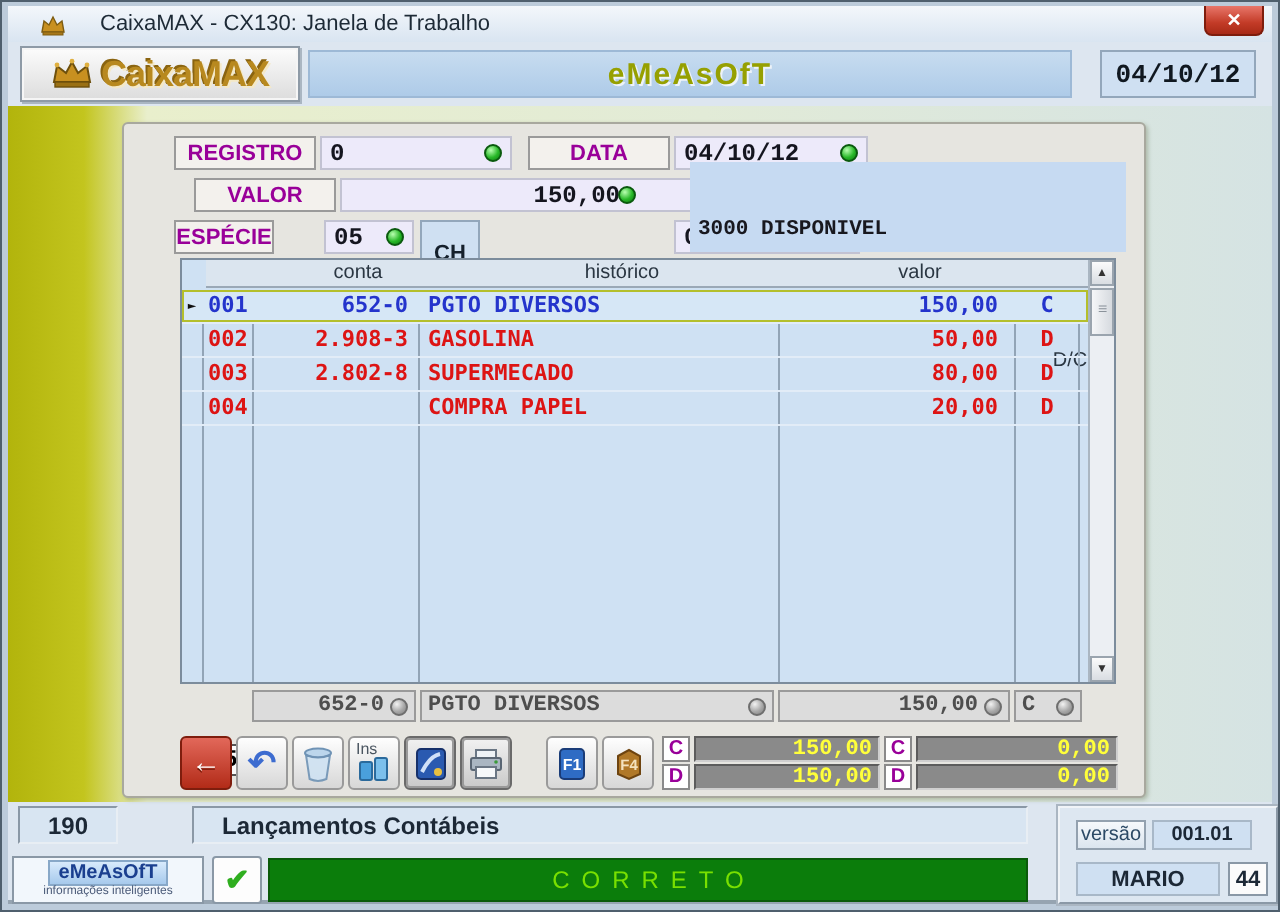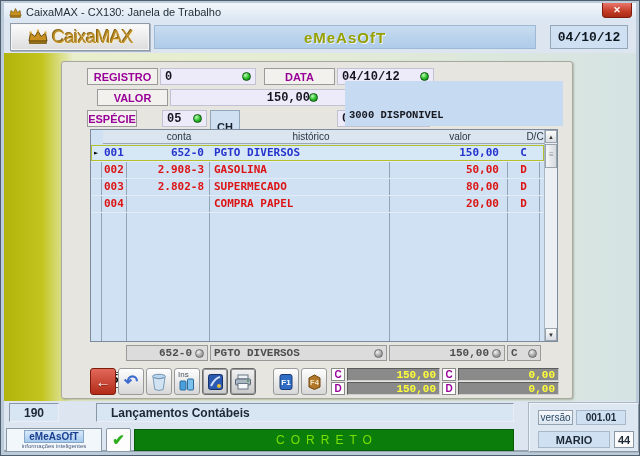--- a/index.html
+++ b/index.html
@@ -2,33 +2,33 @@
 <html><head>
 <meta charset="utf-8">
 <style>
   html,body{margin:0;padding:0;background:#9aa7b4;}
   *{box-sizing:border-box;}
   .screen{position:relative;width:640px;height:456px;background:#dde6f0;
     font-family:"Liberation Sans",sans-serif;overflow:hidden;
     border:1px solid #4f5f6d;box-shadow:inset 0 0 0 3px #bccbda, inset 0 -5px 0 #96a4b1;}
   
   .titlebar{position:absolute;left:3px;top:2px;right:3px;height:18px;
-    background:linear-gradient(#f3f7fb,#d9e5f1);display:flex;align-items:center;gap:4px;
-    padding-left:5px;font-size:11px;color:#1d2a36;}
+    background:linear-gradient(#f3f7fb,#d9e5f1);display:flex;align-items:center;gap:17px;
+    padding-left:16px;font-size:11px;color:#1d2a36;}
   .closebtn{position:absolute;top:0;right:4px;width:30px;height:15px;
     background:linear-gradient(#e8766a,#c33b27 60%,#a82a17);border:1px solid #7e1d0d;
     border-top:none;border-radius:0 0 4px 4px;color:#fff;font-size:9px;font-weight:bold;
     display:flex;align-items:center;justify-content:center;cursor:pointer;}
   
   .header{position:absolute;left:3px;top:20px;right:3px;height:32px;background:#dde6f0;}
   .logobox{position:absolute;left:6px;top:2px;width:140px;height:28px;
     background:linear-gradient(#fcfcfc,#dcdcdc);border:1px solid #8e9aa6;
     box-shadow:inset 0 0 0 1px #f5f5f5, 1px 1px 0 #aab6c2;
     display:flex;align-items:center;justify-content:center;gap:3px;}
-  .logotext{font-size:18px;font-weight:normal;color:#b8891f;letter-spacing:-0.5px;
+  .logotext{font-size:18px;font-weight:bold;color:#b8891f;letter-spacing:-0.5px;
     text-shadow:1px 1px 0 #f4e9c8, -1px -1px 0 #8a6410;}
   .banner{position:absolute;left:150px;top:4px;width:382px;height:24px;
     background:linear-gradient(#c7dcf0,#aecbe8);border:1px solid #9db9d6;
     display:flex;align-items:center;justify-content:center;}
   .banner span{font-size:15px;font-weight:bold;color:#96a000;letter-spacing:1px;
     text-shadow:1px 1px 0 #eef3f8;}
   .datebox{position:absolute;right:8px;top:4px;width:78px;height:24px;
     background:#cfe0f2;border:1px solid #93a7bb;display:flex;align-items:center;
     justify-content:center;font-family:"Liberation Mono",monospace;
     font-size:13px;font-weight:bold;color:#101820;}
@@ -208,21 +208,21 @@
       <div class="infobox">
         <div>3000 DISPONIVEL</div>
         <div>    652-0 CEF - EMEASOFT</div>
       </div>
 
       <div class="grid">
         <div class="ghead">
           <span style="left:76px;">conta</span>
           <span style="left:208px;">histórico</span>
           <span style="left:357px;">valor</span>
-          <span style="left:432px;">D/C</span>
+          <span style="left:432px;margin-top:44px;">D/C</span>
         </div>
         <div class="gbody">
           <div class="vline" style="left:10px;"></div>
           <div class="vline" style="left:35px;"></div>
           <div class="vline" style="left:118px;"></div>
           <div class="vline" style="left:298px;"></div>
           <div class="vline" style="left:416px;"></div>
           <div class="vline" style="left:448px;"></div>
 
           <div class="grow credit sel">

